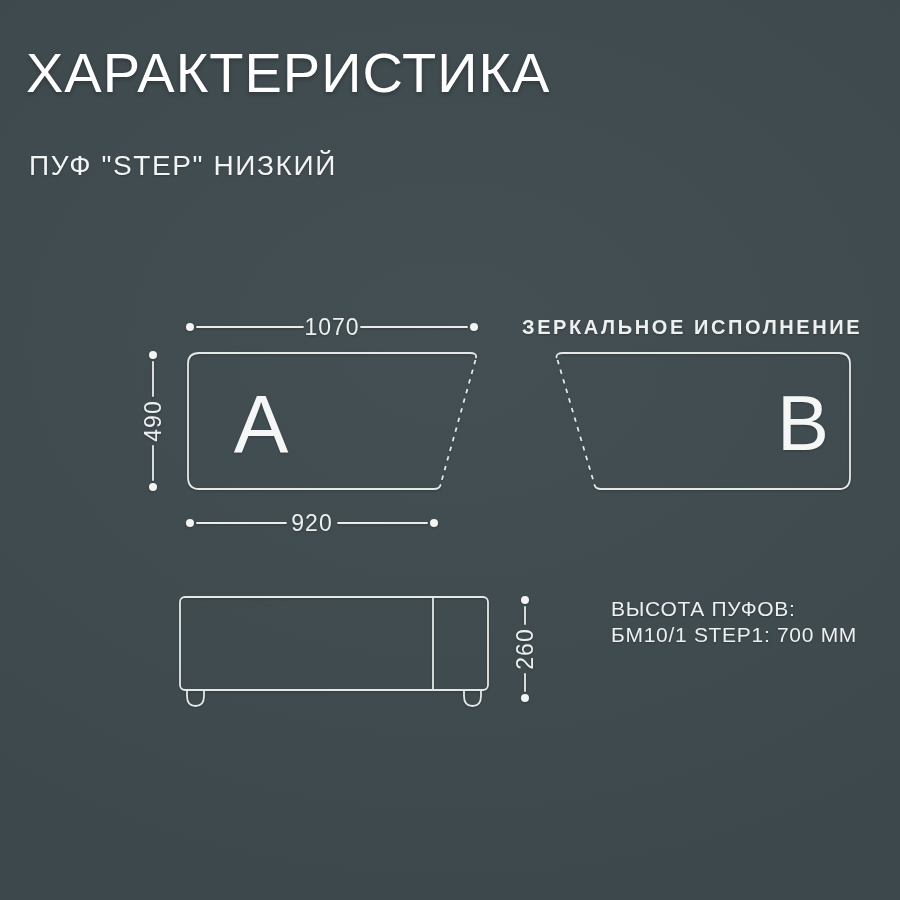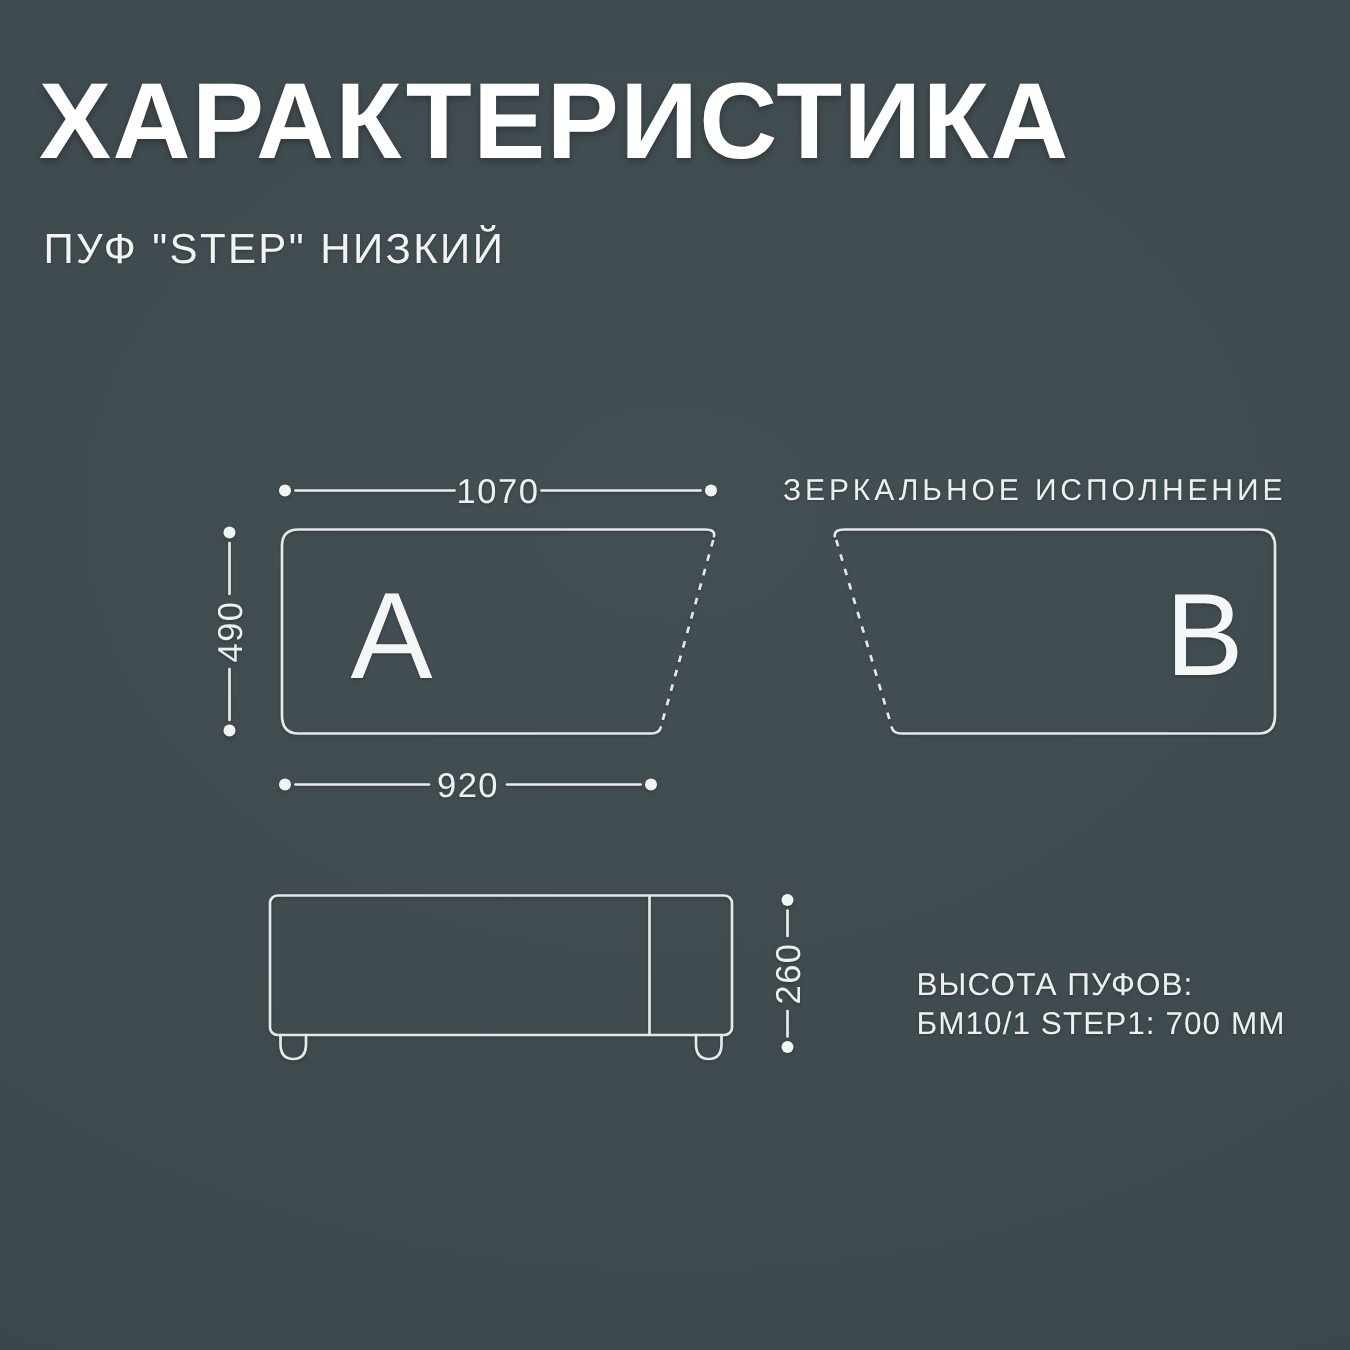--- a/index.html
+++ b/index.html
@@ -13,22 +13,22 @@
     height: 900px;
     overflow: hidden;
     background: radial-gradient(ellipse 120% 90% at 50% 38%, #434F53 0%, #3F4A4E 55%, #3A4549 100%);
     font-family: "Liberation Sans", sans-serif;
     color: #FFFFFF;
   }
   .page-title {
     position: absolute;
     left: 26px;
     top: 40px;
-    font-size: 72px;
-    font-weight: 700;
+    font-size: 56px;
+    font-weight: 400;
     letter-spacing: 1px;
     color: #FFFFFF;
     white-space: nowrap;
     text-shadow: 0 2px 4px rgba(0,0,0,0.28);
   }
   .subtitle {
     position: absolute;
     left: 29px;
     top: 150px;
     font-size: 28px;
@@ -36,37 +36,36 @@
     letter-spacing: 1.6px;
     color: #F2F4F3;
     white-space: nowrap;
     text-shadow: 0 1px 2px rgba(0,0,0,0.25);
   }
   .mirror-label {
     position: absolute;
     left: 522px;
     top: 316px;
     font-size: 20px;
-    font-weight: 400;
+    font-weight: 700;
     letter-spacing: 2.6px;
     color: #EDF0EF;
     white-space: nowrap;
     text-shadow: 0 1px 2px rgba(0,0,0,0.25);
   }
   .specs {
     position: absolute;
     left: 611px;
     top: 596px;
     font-size: 21px;
     line-height: 25.5px;
     letter-spacing: 0.7px;
     color: #EDF0EF;
     white-space: nowrap;
     text-shadow: 0 1px 2px rgba(0,0,0,0.25);
-    margin-top: 48px;
   }
   svg.linework {
     position: absolute;
     left: 0;
     top: 0;
     filter: drop-shadow(0 1px 1px rgba(0,0,0,0.22));
   }
   svg.linework .outline {
     fill: none;
     stroke: #E4E8E7;

